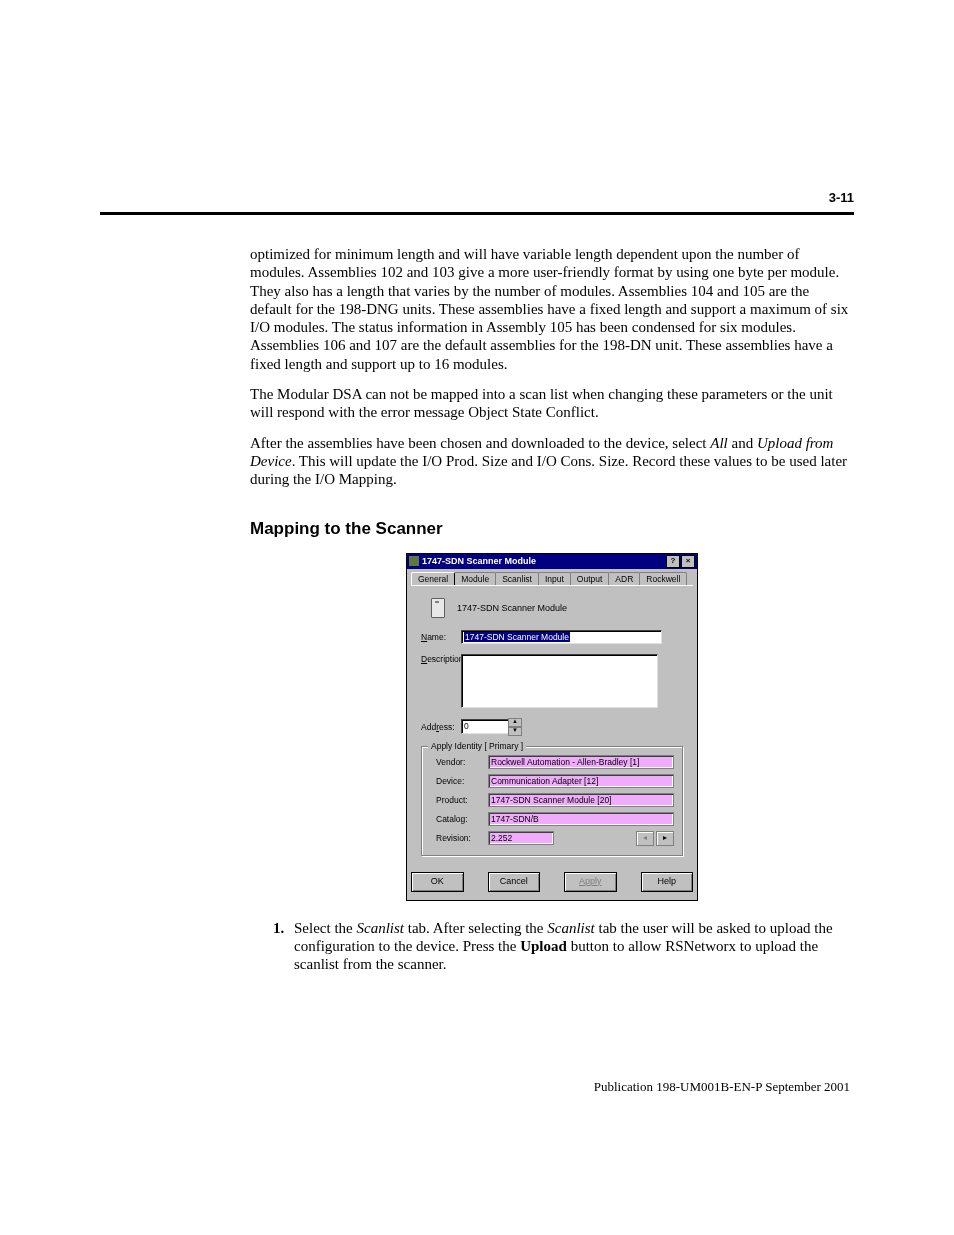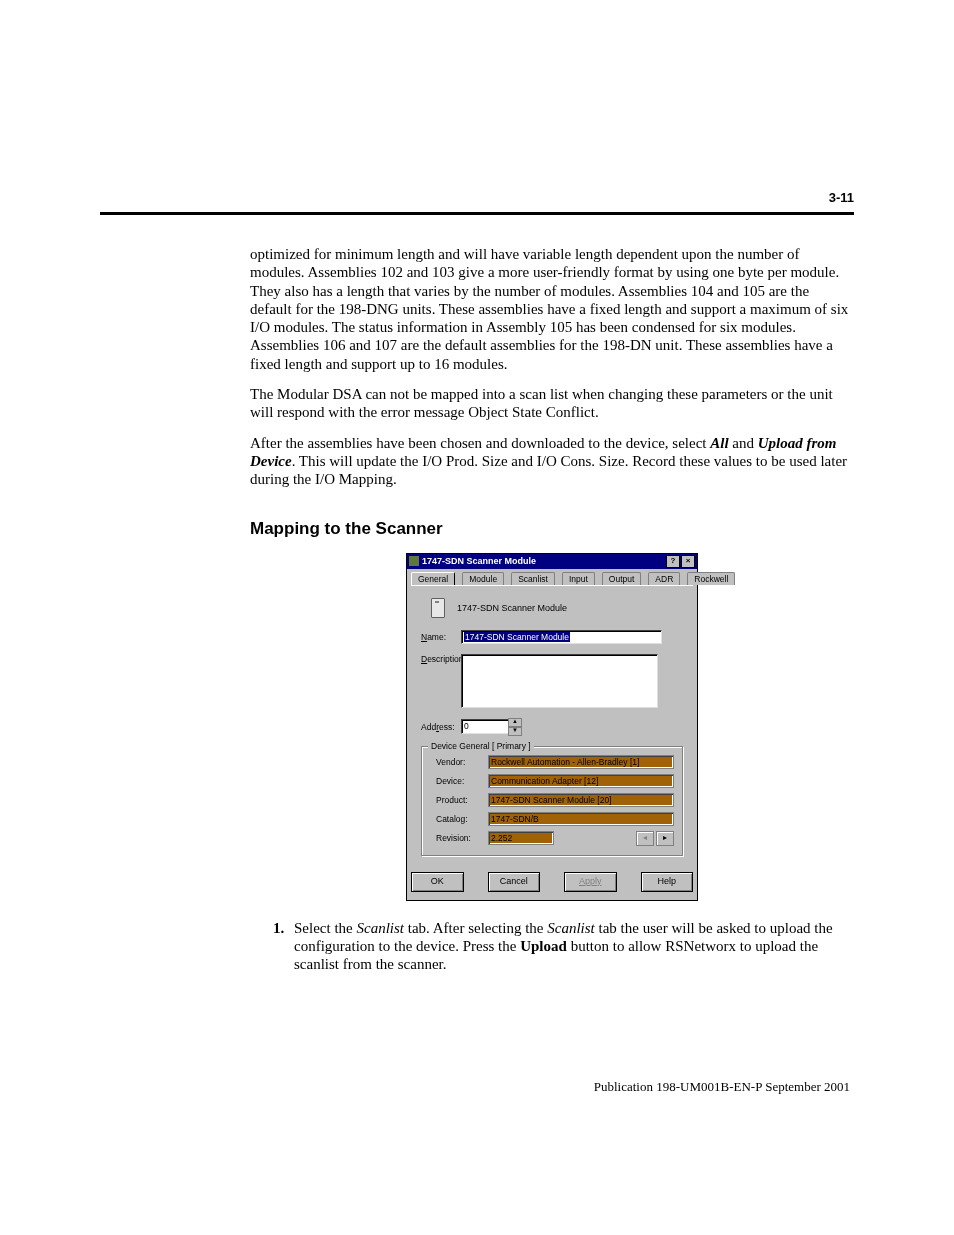--- a/index.html
+++ b/index.html
@@ -42,21 +42,21 @@
     line-height: 1.22;
   }
   .section-heading {
     font-family: Arial, Helvetica, sans-serif;
     font-weight: bold;
     font-size: 17px;
     margin: 30px 0 10px 0;
   }
   .bold { font-weight: bold; }
   .italic { font-style: italic; }
-  .bolditalic { font-weight: bold; font-style: italic; }
+  .bolditalic { font-weight: normal; font-style: italic; }
 
   
   .steps {
     margin: 18px 0 0 0;
     padding: 0 0 0 38px;
   }
   .steps li {
     font-size: 15px;
     line-height: 1.22;
     margin-bottom: 8px;
@@ -101,21 +101,21 @@
     font-size: 8px;
     line-height: 9px;
     text-align: center;
     color: #000;
     font-weight: bold;
   }
 
   .tabs {
     display: flex;
     padding: 3px 4px 0 4px;
-    gap: 8px;
+    gap: 0;
   }
   .tab {
     border: 1px solid #808080;
     border-bottom: none;
     padding: 1px 6px;
     font-size: 8.5px;
     background: #c0c0c0;
     border-top-left-radius: 2px;
     border-top-right-radius: 2px;
     margin-right: -1px;
@@ -211,21 +211,21 @@
     width: 52px;
     font-size: 8.5px;
     padding-left: 6px;
   }
   .id-value {
     flex: 1;
     height: 12px;
     padding: 0 2px;
     font-size: 8.5px;
     line-height: 12px;
-    background: #a16207;
+    background: #f0abfc;
     border: 1px solid #808080;
     box-shadow: inset 1px 1px 0 #404040, inset -1px -1px 0 #fff;
   }
   .id-nav {
     display: flex;
     justify-content: flex-end;
     gap: 2px;
     padding-right: 0;
   }
   .id-nav-btn {
@@ -343,21 +343,21 @@
         <div class="form-row">
           <div class="form-label">Add<span class="underline">r</span>ess:</div>
           <div class="addr-input sunken">0</div>
           <div class="spin">
             <div class="spin-btn">▲</div>
             <div class="spin-btn">▼</div>
           </div>
         </div>
 
         <div class="fieldset">
-          <div class="fieldset-legend">Device General [ Primary ]</div>
+          <div class="fieldset-legend">Apply Identity [ Primary ]</div>
 
           <div class="id-row">
             <div class="id-label">Vendor:</div>
             <div class="id-value">Rockwell Automation - Allen-Bradley [1]</div>
           </div>
           <div class="id-row">
             <div class="id-label">Device:</div>
             <div class="id-value">Communication Adapter [12]</div>
           </div>
           <div class="id-row">

